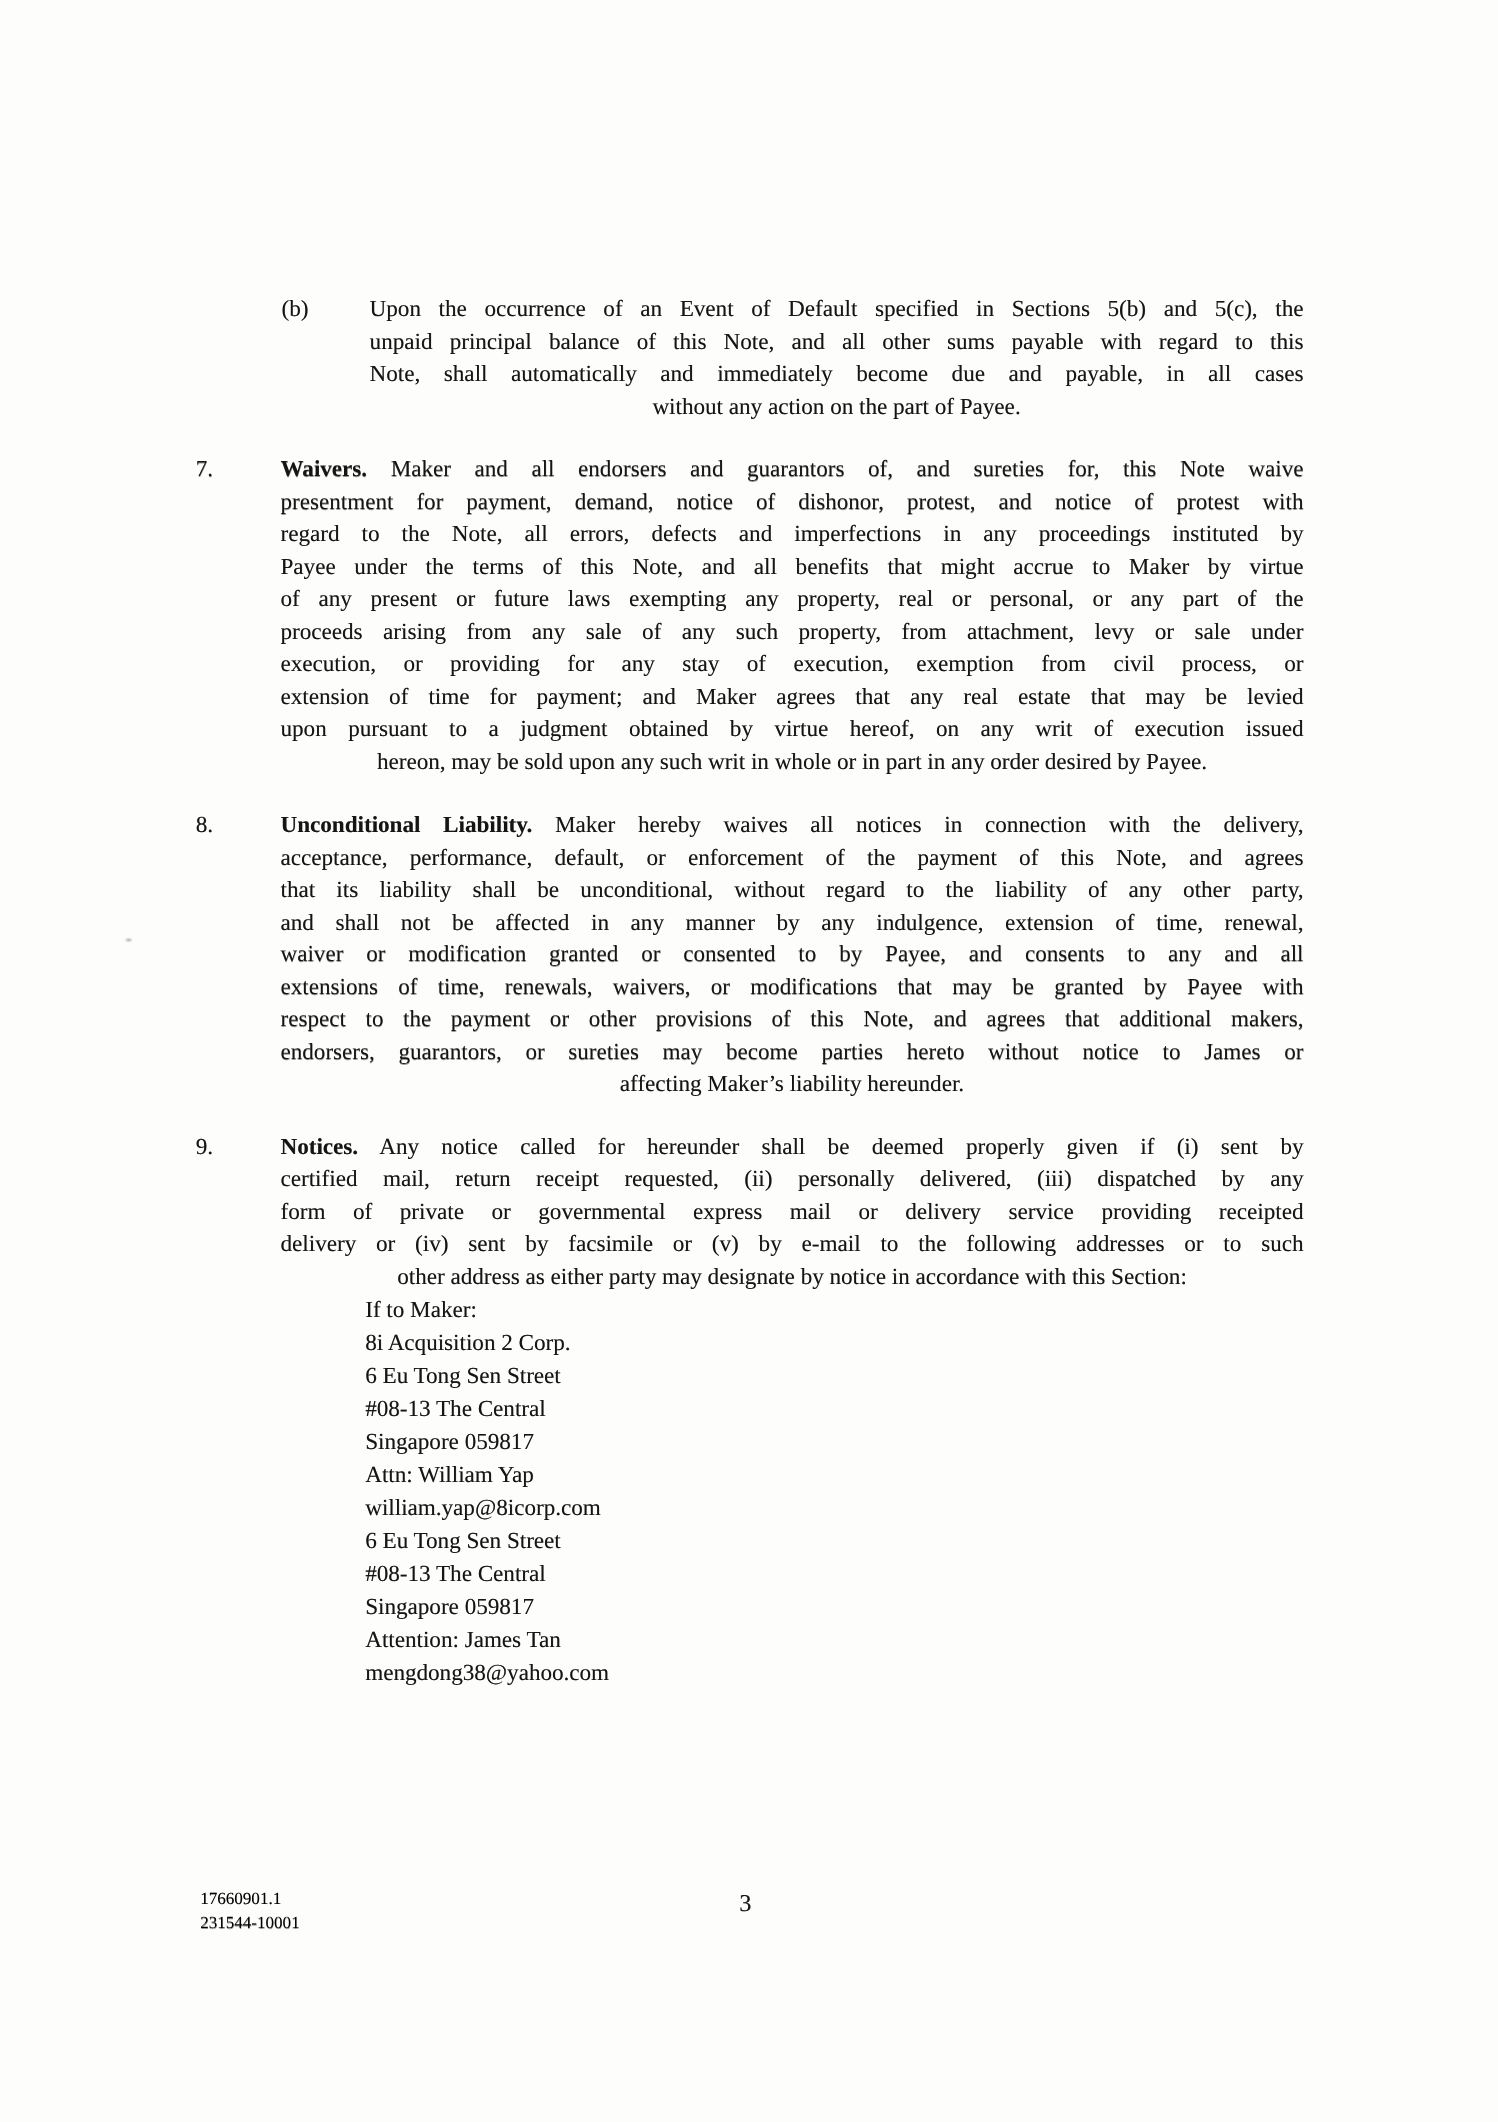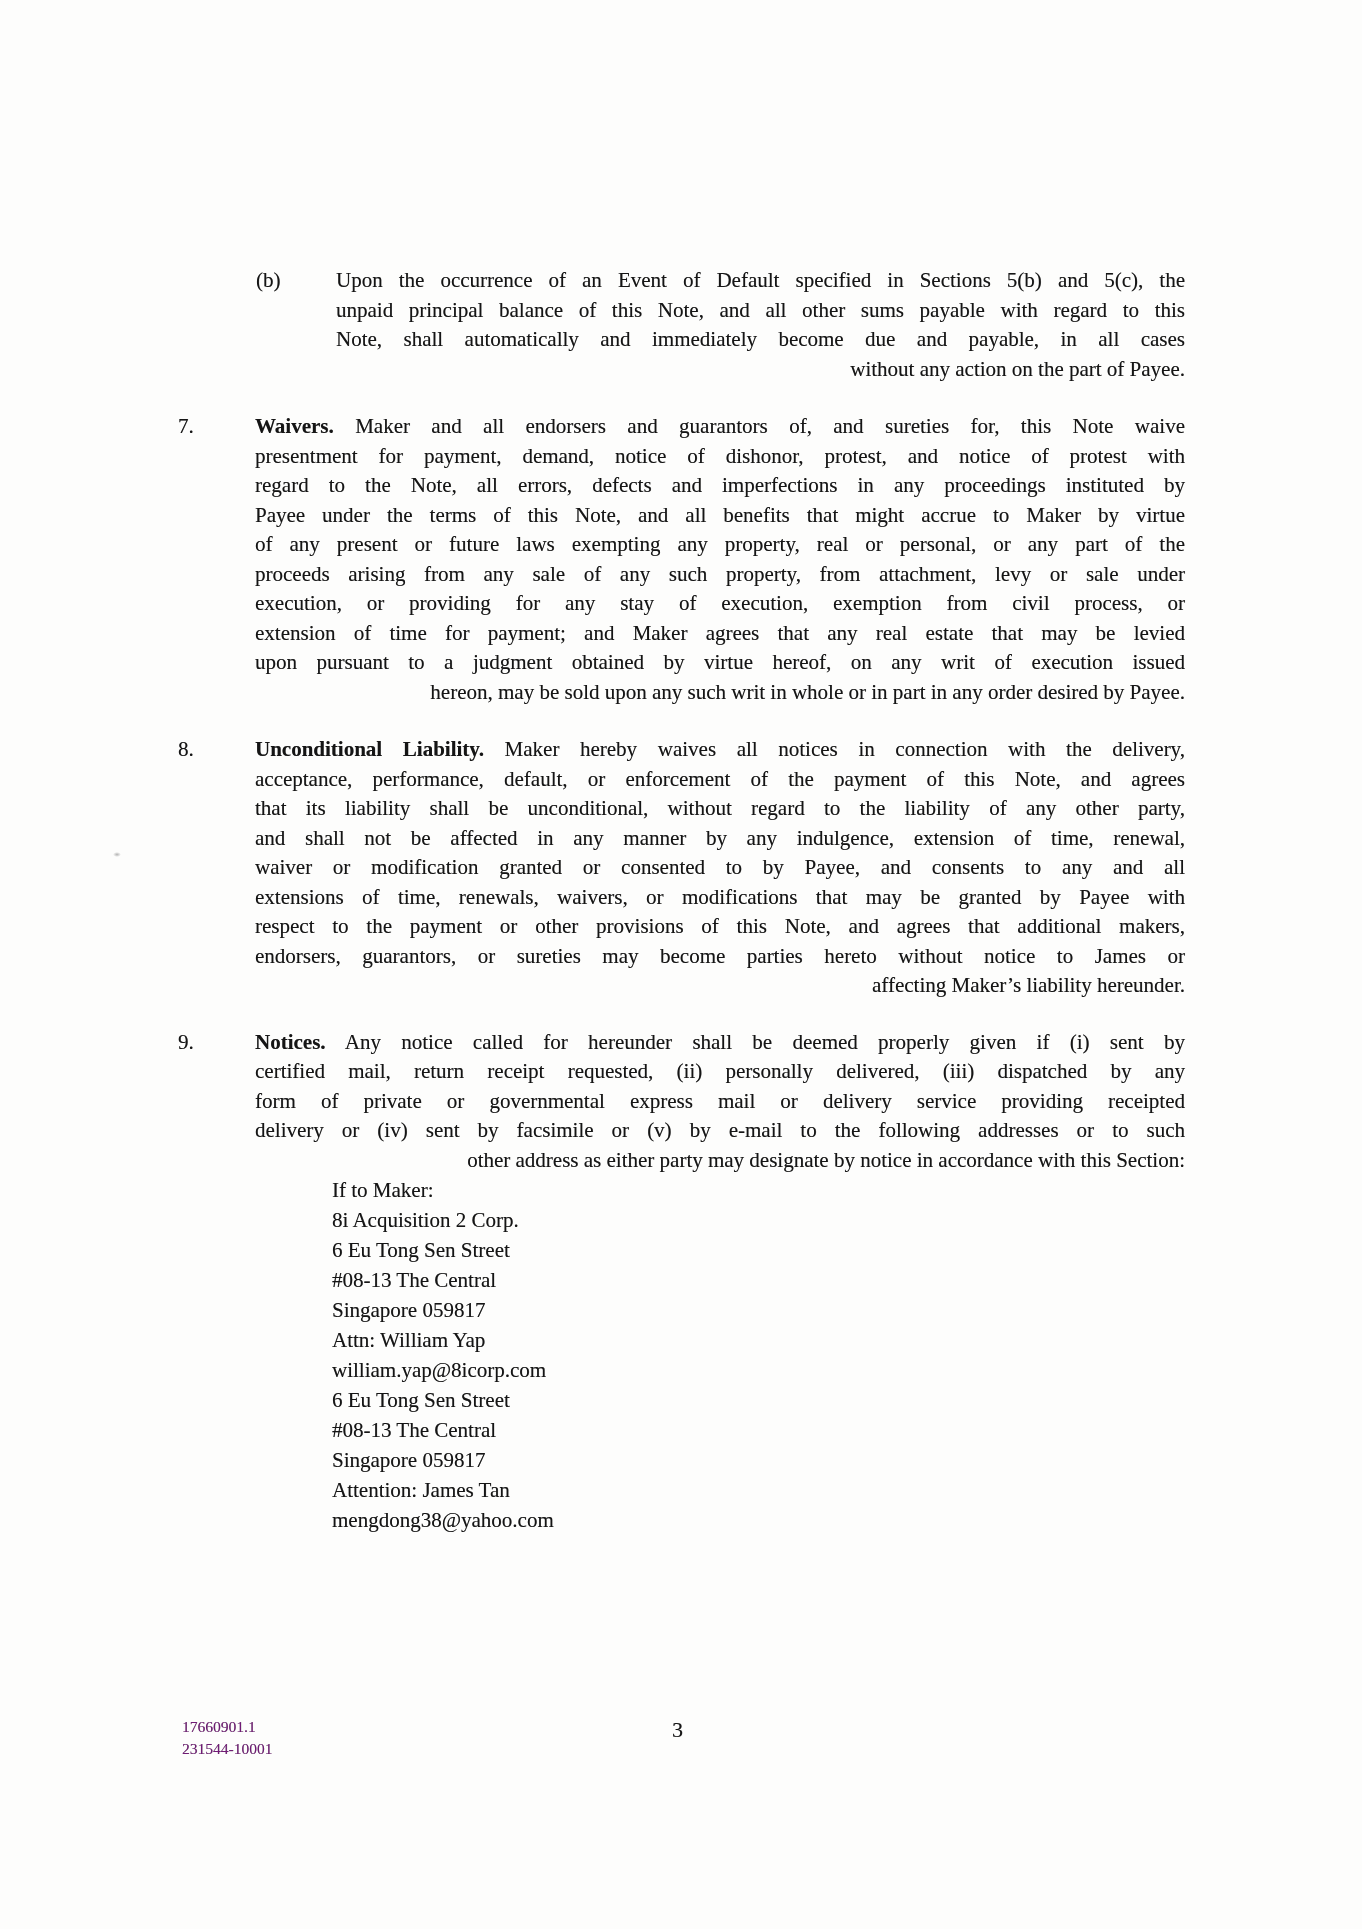--- a/index.html
+++ b/index.html
@@ -24,30 +24,30 @@
     line-height: 29.5px;
   }
   .clause { display: flex; margin-left: 78px; }
   .clause .num { flex: 0 0 80px; }
   .clause .lines { flex: 1; }
   .section { display: flex; margin-top: 28px; }
   .section .num { flex: 0 0 77px; }
   .section .lines { flex: 1; min-width: 0; }
   .sec9 { margin-top: 27px; }
   .jl { text-align: justify; text-align-last: justify; }
-  .ll { text-align: right; }
+  .ll { text-align: center; }
   .bold { font-weight: bold; }
   .addr { margin-left: 154px; line-height: 30px; }
   .footer {
     position: absolute;
     left: 182px;
     top: 1716px;
     font-size: 15.5px;
     line-height: 22px;
-    color: #701a75;
+    color: #000000;
   }
   .pagenum {
     position: absolute;
     left: 672px;
     top: 1717px;
     font-size: 22px;
   }
   .artifact {
     position: absolute;
     left: 113px;

